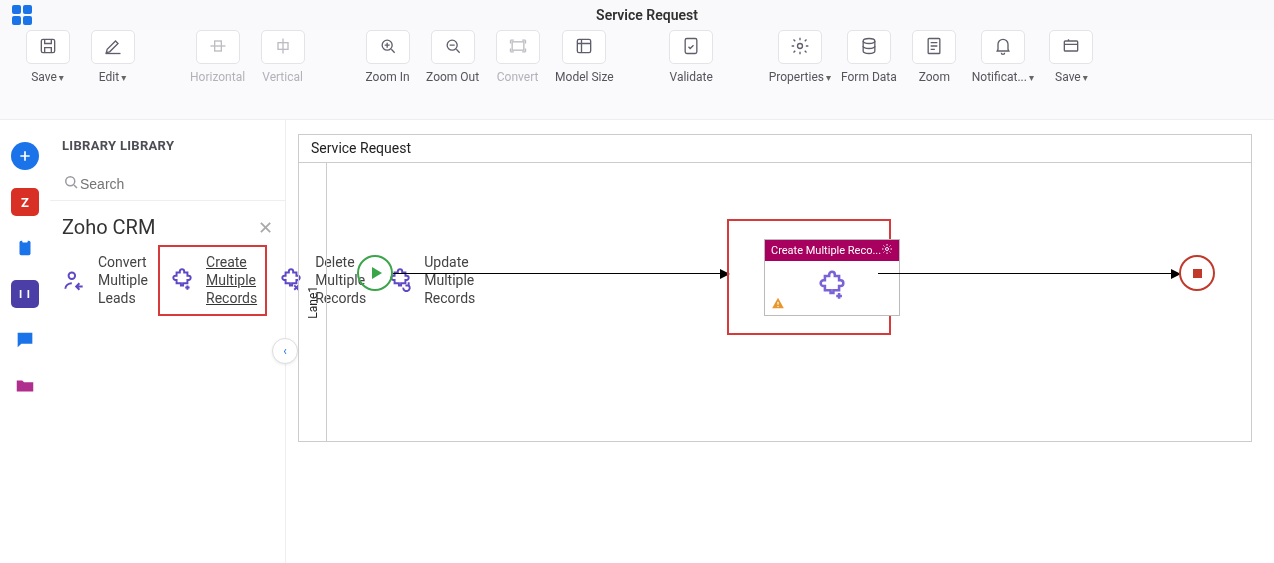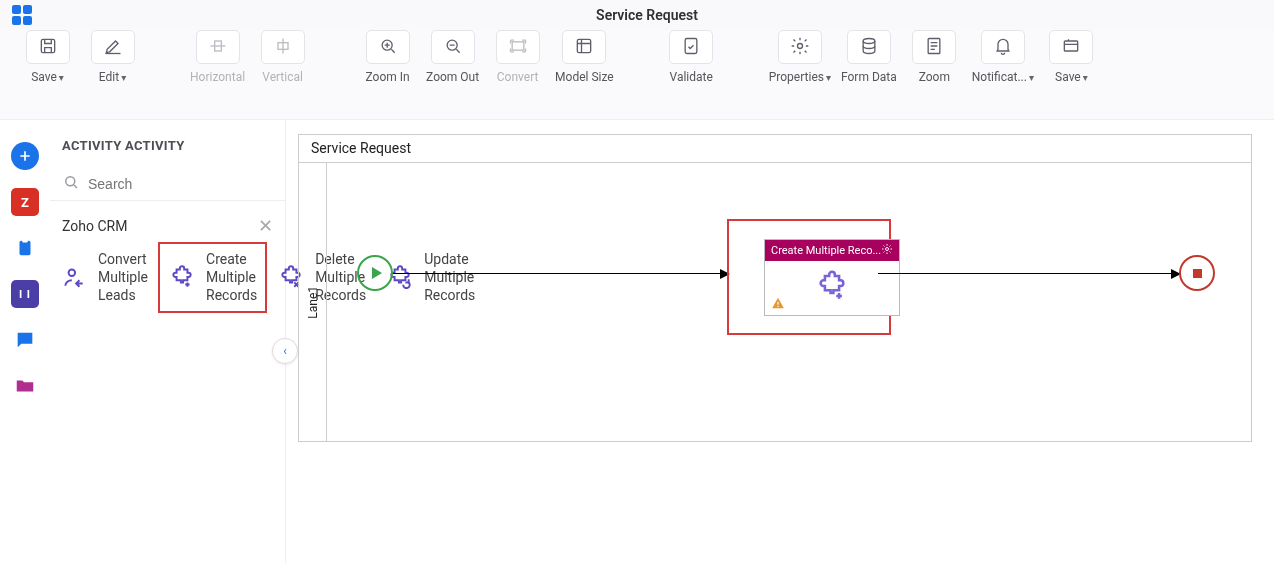--- a/index.html
+++ b/index.html
@@ -113,30 +113,29 @@
   display: flex;
   align-items: center;
   padding: 6px 12px;
   border-bottom: 1px solid #eee;
 }
 .search-row input {
   border: none;
   outline: none;
   font-size: 14px;
   color: #777;
-  margin-left: 8px;
   width: 100%;
 }
 .provider-row {
   display: flex;
   align-items: center;
   justify-content: space-between;
   padding: 14px 12px 6px;
 }
-.provider-row .pname { font-size: 14px; color: #333; }
+.provider-row .pname { font-size: 20px; color: #333; }
 .close-x { color: #aaa; font-size: 18px; cursor: pointer; }
 .alist { display: flex; flex-direction: row; }
 .aitem {
   display: flex;
   align-items: center;
   gap: 10px;
   padding: 8px 10px;
   cursor: pointer;
 }
 .aitem .aicon {
@@ -148,20 +147,21 @@
   justify-content: center;
 }
 .aitem .alabel {
   font-size: 14px;
   color: #444;
   line-height: 1.3;
 }
 .aitem.sel {
   outline: 2px solid #d63a3a;
   outline-offset: -2px;
+  text-decoration: underline;
 }
 .collapse-handle {
   position: absolute;
   right: -13px;
   top: 218px;
   width: 26px;
   height: 26px;
   border-radius: 50%;
   border: 1px solid #ddd;
   background: #fff;
@@ -511,21 +511,21 @@
         </svg>
       </div>
     <div class="rail-ic" style="color:#b02e8e;">
         <svg width="22" height="22" viewBox="0 0 24 24" fill="#b02e8e">
           <path d="M3 6h6l2 2h10v10H3V6z"></path>
         </svg>
       </div>
   </div>
 
   <div class="sidebar">
-    <div class="sidebar-title">ACTIVITY ACTIVITY</div>
+    <div class="sidebar-title">LIBRARY LIBRARY</div>
     <div class="search-row">
       <span><svg width="18" height="18" viewBox="0 0 24 24" fill="none" stroke="#9a9aa2" stroke-width="2">
             <circle cx="11" cy="11" r="6"></circle>
             <path d="M20 20l-4-4"></path>
           </svg></span>
       <input placeholder="Search" style="">
     </div>
     <div class="provider-row">
       <span class="pname">Zoho CRM</span>
       <span class="close-x">✕</span>

